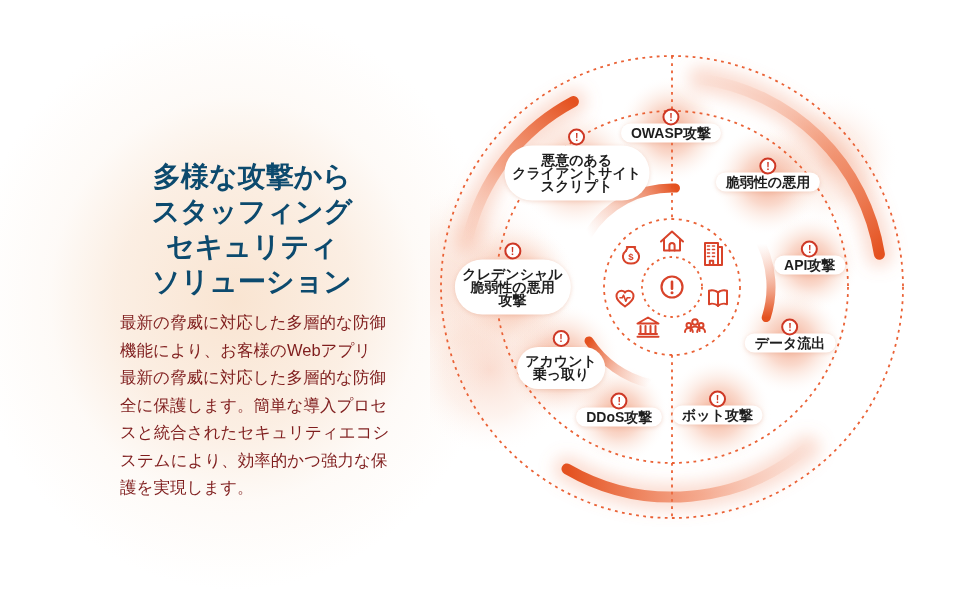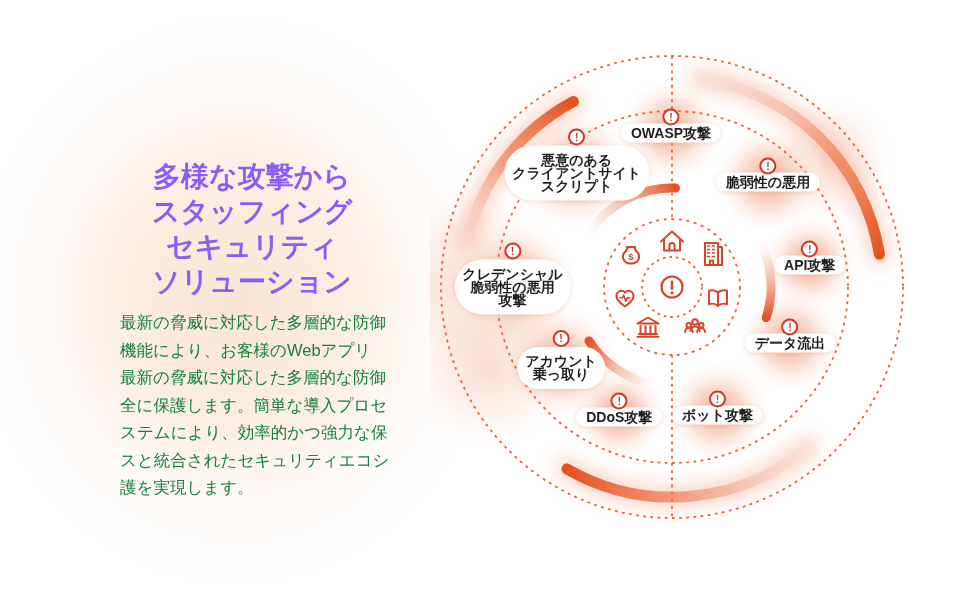--- a/index.html
+++ b/index.html
@@ -11,25 +11,25 @@
   .left-glow{
     position:absolute;left:-30px;top:10px;width:530px;height:580px;
     background:radial-gradient(ellipse 50% 50% at 50% 50%,
       rgba(249,227,207,0.95) 0%,rgba(250,233,218,0.75) 45%,
       rgba(252,243,235,0.40) 70%,rgba(255,255,255,0) 100%);
     pointer-events:none;
   }
   .heading{
     position:absolute;left:92px;top:159px;width:320px;
     text-align:center;font-size:28px;line-height:35px;font-weight:800;
-    color:#8b5cf6;
+    color:#0c4a6e;
   }
   .description{
     position:absolute;left:120px;top:309px;width:306px;
-    font-size:16.5px;line-height:27.5px;color:#15803d;
+    font-size:16.5px;line-height:27.5px;color:#7f1d1d;
   }
   
   .diagram{position:absolute;left:430px;top:40px;width:505px;height:505px;}
   .diagram svg{position:absolute;left:0;top:0;}
   .lbl{
     position:absolute;z-index:2;transform:translate(-50%,-50%);
     background:#ffffff;border-radius:999px;text-align:center;
     padding:3px 10px;box-shadow:0 1px 4px rgba(214,134,96,0.28);
     white-space:nowrap;
   }
@@ -55,22 +55,22 @@
   <div>スタッフィング</div>
   <div>セキュリティ</div>
   <div>ソリューション</div>
 </div>
 
 <div class="description">
   <div>最新の脅威に対応した多層的な防御</div>
   <div>機能により、お客様のWebアプリ</div>
   <div>最新の脅威に対応した多層的な防御</div>
   <div>全に保護します。簡単な導入プロセ</div>
+  <div>スと統合されたセキュリティエコシ</div>
   <div>ステムにより、効率的かつ強力な保</div>
-  <div>スと統合されたセキュリティエコシ</div>
   <div>護を実現します。</div>
 </div>
 
 <div class="diagram">
 
 <svg width="505" height="505" viewBox="0 0 505 505">
   <defs>
     <radialGradient id="glowStrong">
       <stop offset="0%" stop-color="#EA6C3E" stop-opacity="0.60"></stop>
       <stop offset="45%" stop-color="#F0906A" stop-opacity="0.34"></stop>

